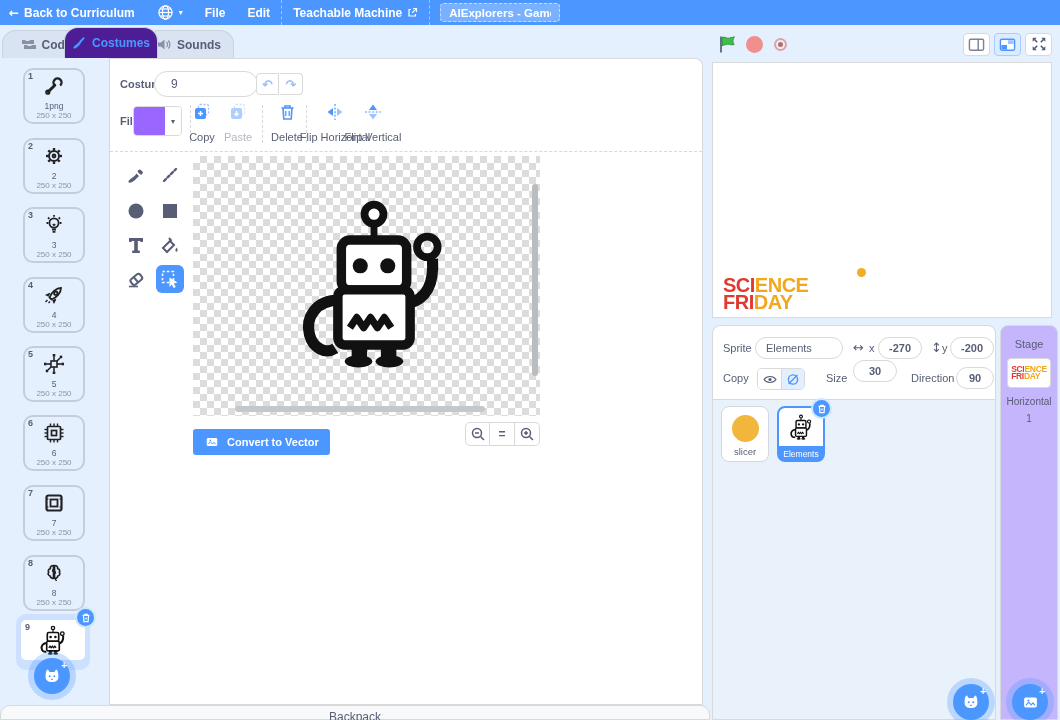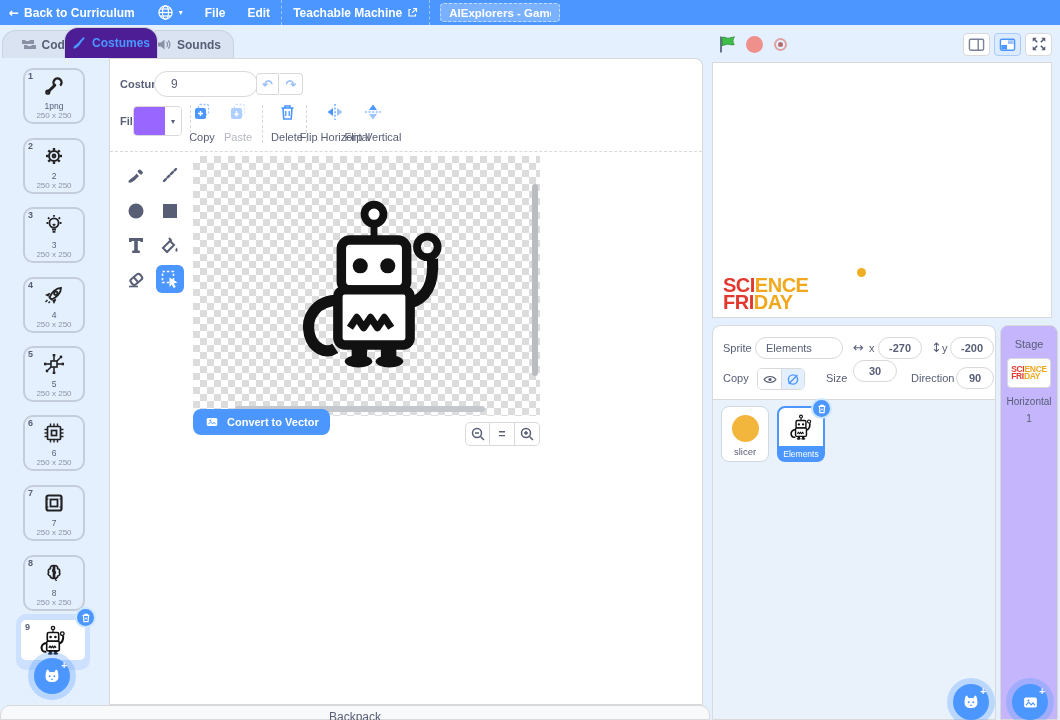--- a/index.html
+++ b/index.html
@@ -112,22 +112,22 @@
     background-image:
       linear-gradient(45deg,#dcdcdc 25%,transparent 25%,transparent 75%,#dcdcdc 75%),
       linear-gradient(45deg,#dcdcdc 25%,transparent 25%,transparent 75%,#dcdcdc 75%);
     background-size:14px 14px; background-position:0 0,7px 7px;
   }
   #canvas-robot { position:absolute; left:95px; top:36px; }
   #v-scrollbar { position:absolute; left:339px; top:28px; width:6px; height:192px; background:#b9bcc1; border-radius:3px; cursor:pointer; }
   #h-scrollbar { position:absolute; left:42px; top:250px; width:250px; height:6px; background:#c4c7cc; border-radius:3px; cursor:pointer; }
 
   #convert-btn {
-    position:absolute; left:83px; top:350px; height:26px; padding:0 11px;
-    background:#4c97ff; border:none; border-radius:8px; color:#fff;
+    position:absolute; left:83px; top:370px; height:26px; padding:0 11px;
+    background:#4c97ff; border:none; border-radius:3px; color:#fff;
     font-size:11px; font-weight:bold; font-family:inherit;
     display:flex; align-items:center; gap:7px; cursor:pointer;
   }
   #zoom-bar { position:absolute; left:355px; top:363px; display:flex; }
   .zoom-btn {
     width:25px; height:24px; background:#fff; border:1px solid #d9d9d9;
     display:flex; align-items:center; justify-content:center; cursor:pointer;
     font-size:12px; color:#575e75; font-weight:bold;
   }
   .zoom-btn + .zoom-btn { border-left:none; }

